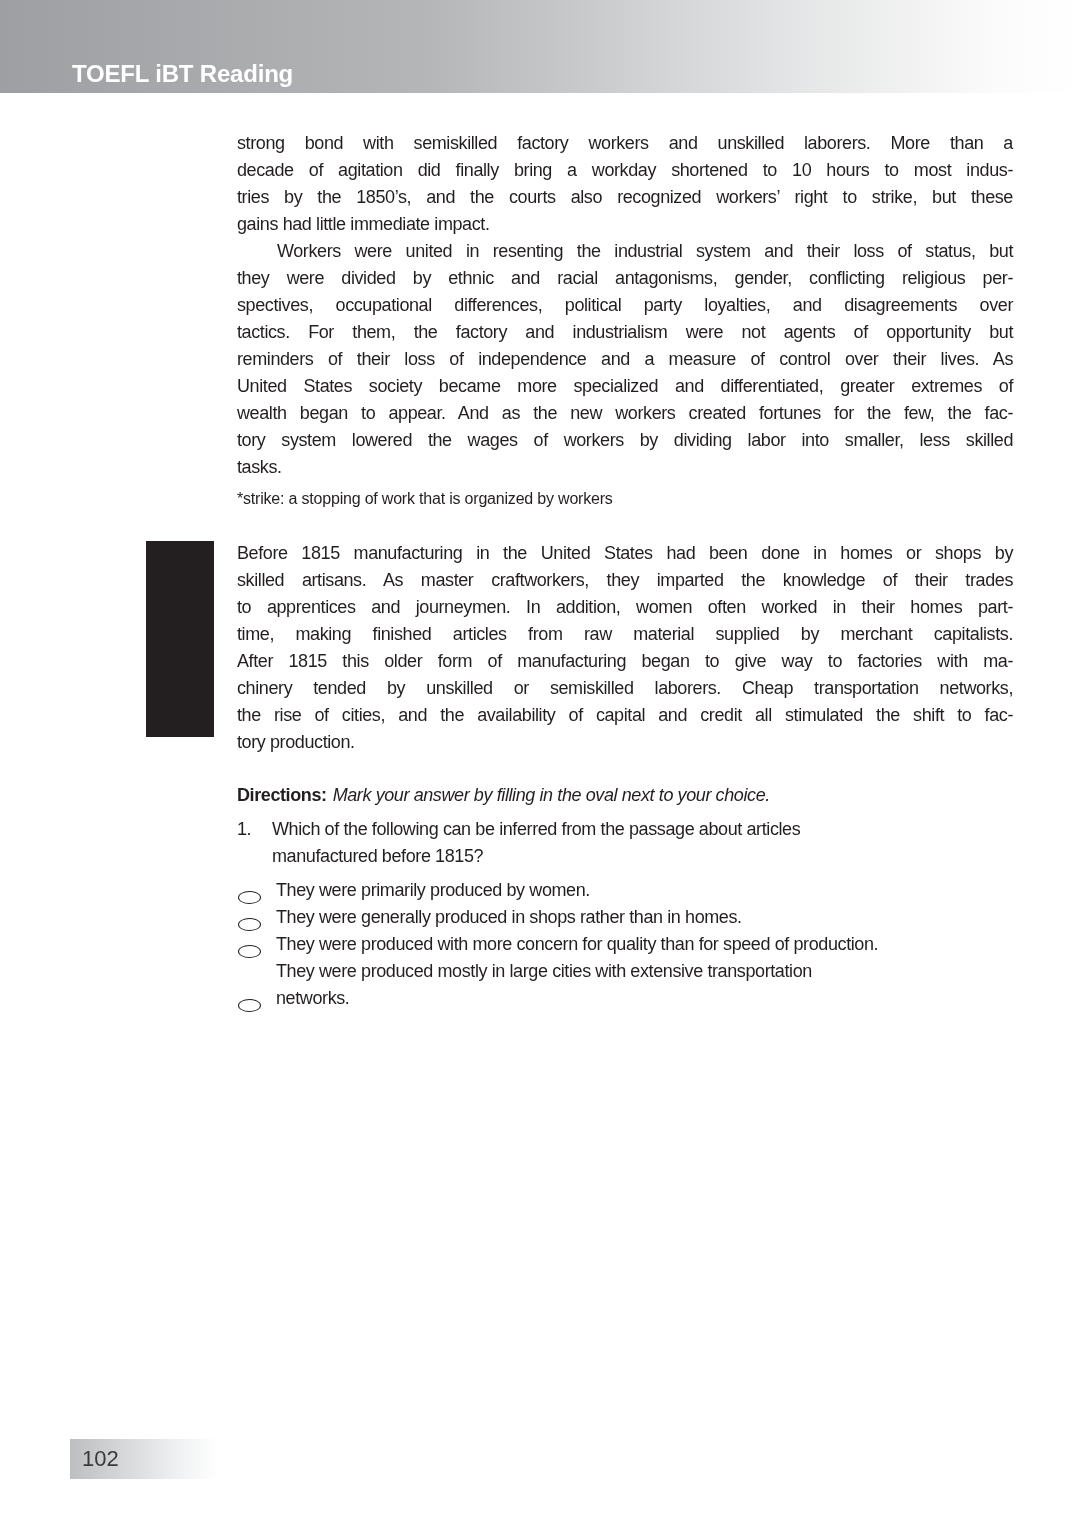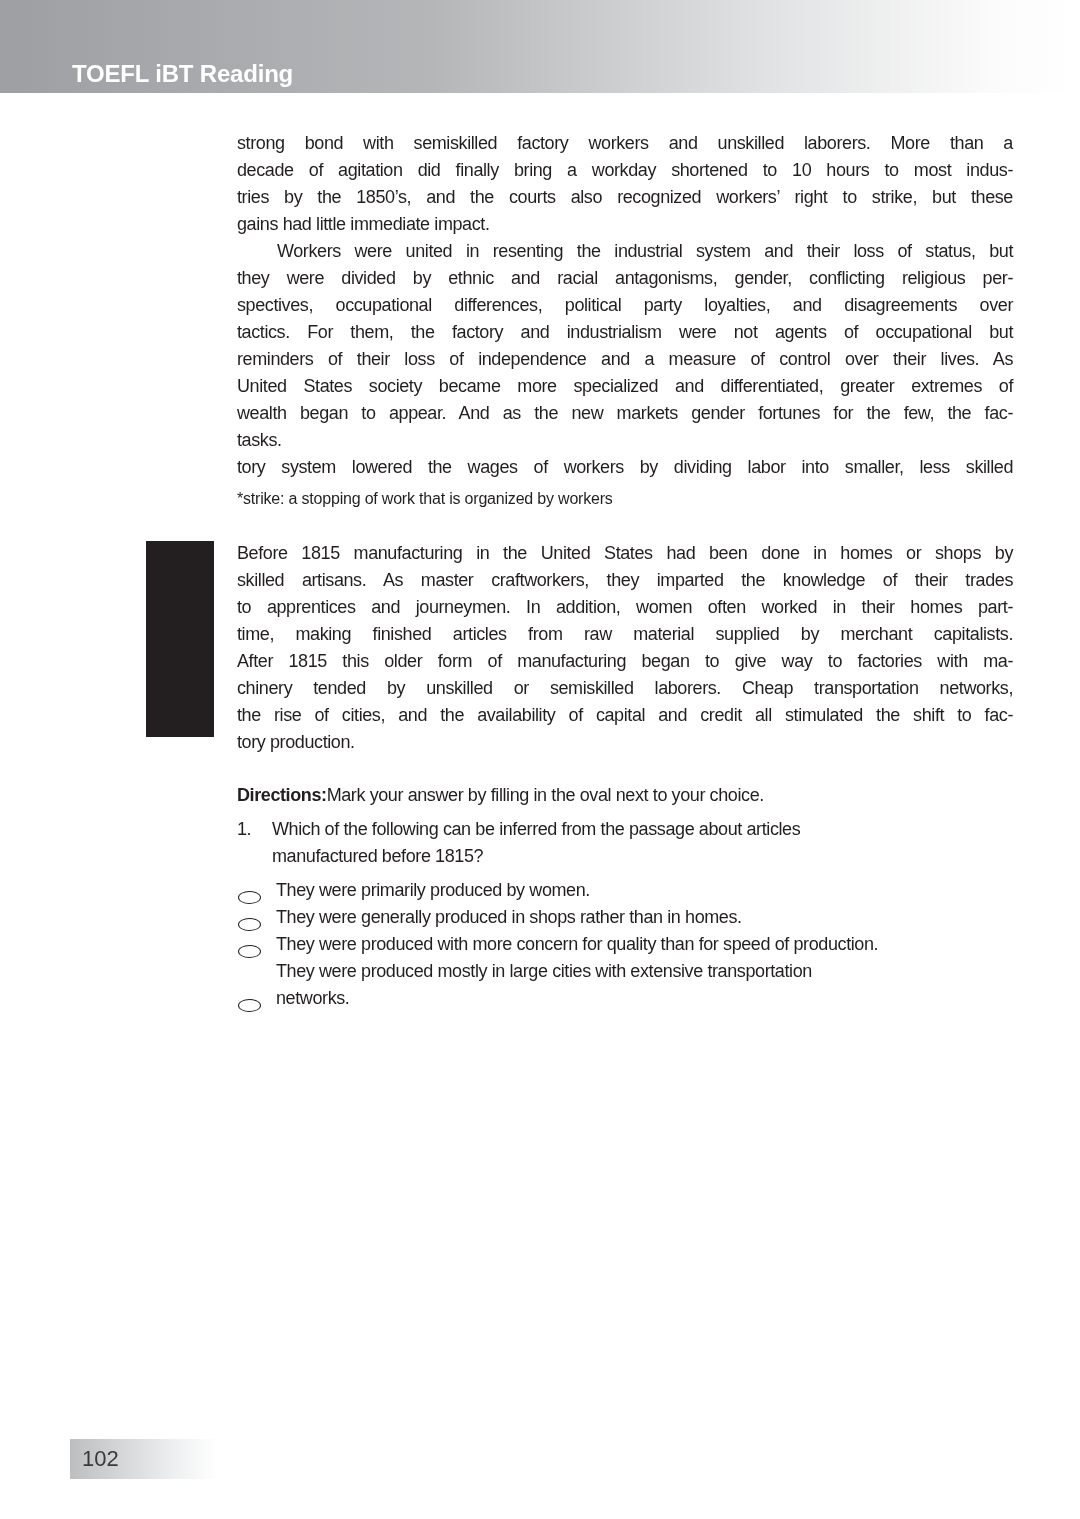--- a/index.html
+++ b/index.html
@@ -53,21 +53,21 @@
   }
   .highlighted-passage { top: 540px; }
   .highlight-marker {
     position: absolute;
     left: 146px; top: 541px;
     width: 68px; height: 196px;
     background: var(--highlight-block, #231f20);
   }
   .directions { top: 782px; }
   .directions .dlabel { font-weight: bold; }
-  .directions .dtext { }
+  .directions .dtext { font-style: italic; margin-left: 6px; }
   .question { top: 816px; display: flex; }
   .qnum { flex: none; width: 35px; }
   .tline { min-height: 27px; }
   .choices { top: 877px; }
   .choice { display: flex; align-items: flex-end; }
   .oval {
     flex: none;
     width: 23px; height: 13px;
     box-sizing: border-box;
     border: 1.7px solid var(--ink, #231f20);
@@ -101,26 +101,26 @@
   </div>
 
   <div class="col passage">
       <div class="pline j">strong bond with semiskilled factory workers and unskilled laborers. More than a</div>
       <div class="pline j">decade of agitation did finally bring a workday shortened to 10 hours to most indus-</div>
       <div class="pline j">tries by the 1850’s, and the courts also recognized workers’ right to strike, but these</div>
       <div class="pline">gains had little immediate impact.</div>
       <div class="pline j indent">Workers were united in resenting the industrial system and their loss of status, but</div>
       <div class="pline j">they were divided by ethnic and racial antagonisms, gender, conflicting religious per-</div>
       <div class="pline j">spectives, occupational differences, political party loyalties, and disagreements over</div>
-      <div class="pline j">tactics. For them, the factory and industrialism were not agents of occupational but</div>
+      <div class="pline j">tactics. For them, the factory and industrialism were not agents of opportunity but</div>
       <div class="pline j">reminders of their loss of independence and a measure of control over their lives. As</div>
       <div class="pline j">United States society became more specialized and differentiated, greater extremes of</div>
-      <div class="pline j">wealth began to appear. And as the new markets gender fortunes for the few, the fac-</div>
+      <div class="pline j">wealth began to appear. And as the new workers created fortunes for the few, the fac-</div>
+      <div class="pline j">tory system lowered the wages of workers by dividing labor into smaller, less skilled</div>
       <div class="pline">tasks.</div>
-      <div class="pline j">tory system lowered the wages of workers by dividing labor into smaller, less skilled</div>
     </div>
 
   <div class="col footnote">*strike: a stopping of work that is organized by workers</div>
 
   <div class="highlight-marker"></div>
 
   <div class="col highlighted-passage">
       <div class="pline j">Before 1815 manufacturing in the United States had been done in homes or shops by</div>
       <div class="pline j">skilled artisans. As master craftworkers, they imparted the knowledge of their trades</div>
       <div class="pline j">to apprentices and journeymen. In addition, women often worked in their homes part-</div>

